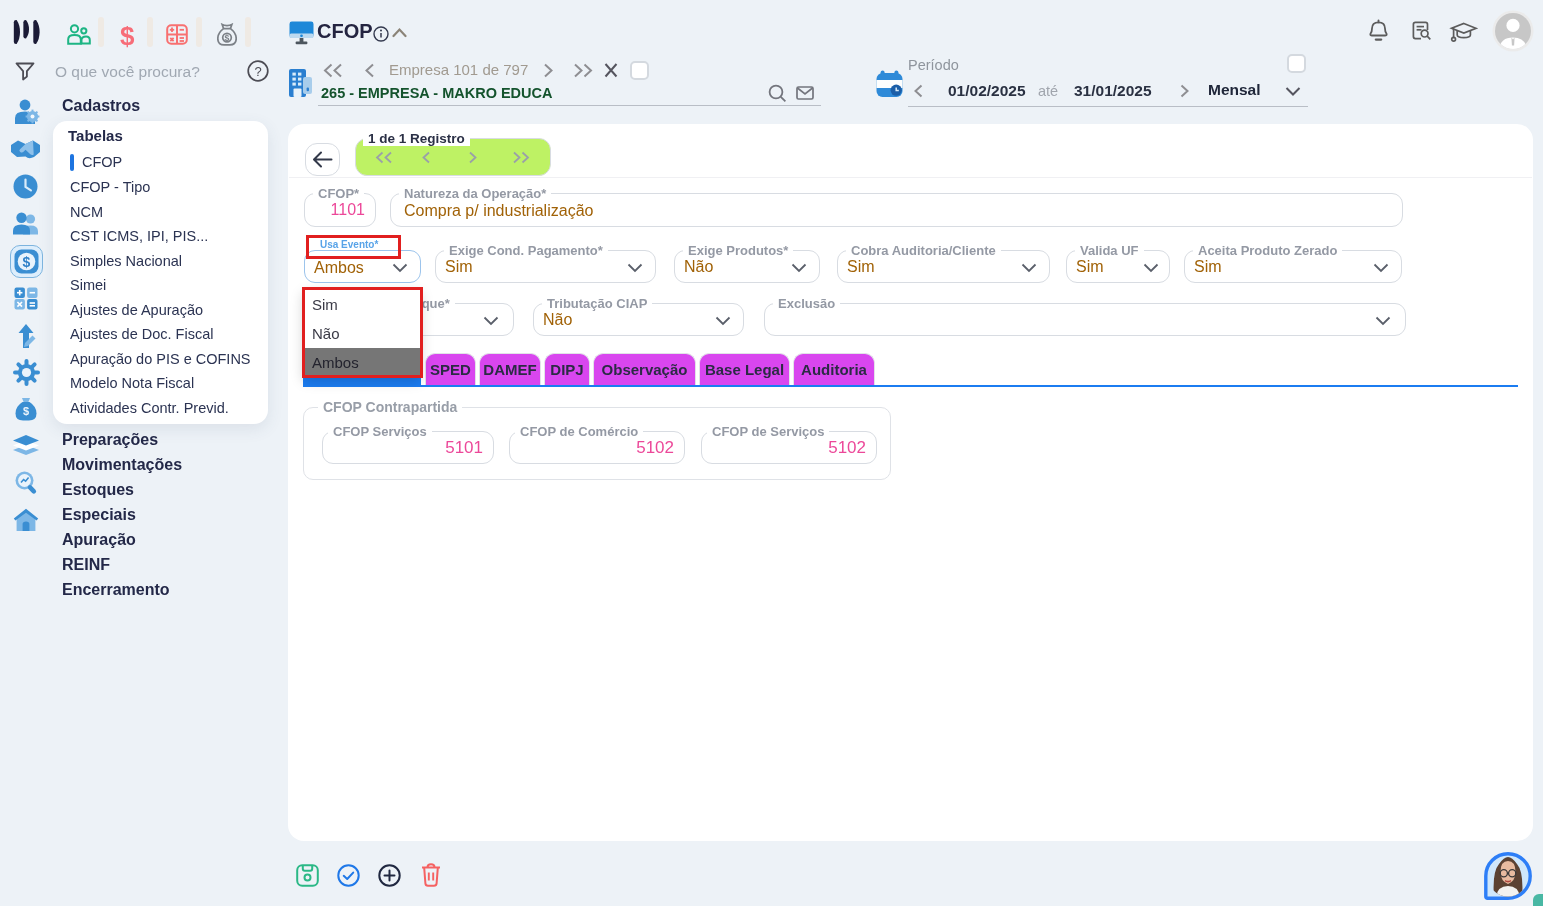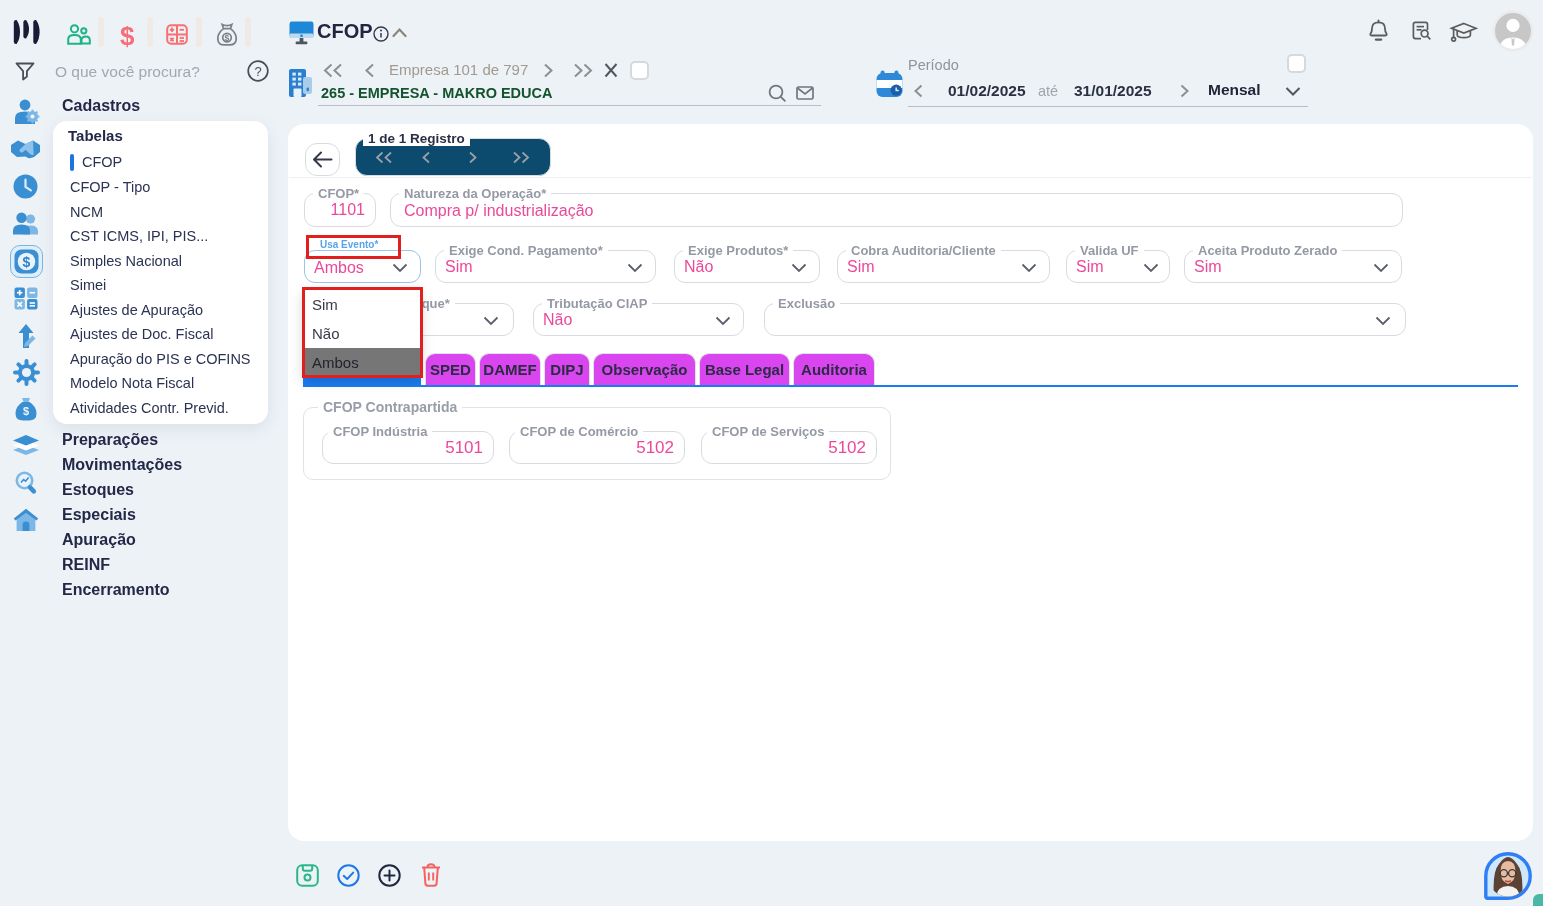--- a/index.html
+++ b/index.html
@@ -4,21 +4,21 @@
 <title>CFOP</title>
 <style>
 *{margin:0;padding:0;box-sizing:border-box}
 html,body{width:1543px;height:906px;overflow:hidden}
 body{font-family:"Liberation Sans",sans-serif;background:#edf2f7;position:relative;color:#262c44}
 .abs{position:absolute}
 .txt{position:absolute;white-space:nowrap}
 .card{position:absolute;background:#fff;border-radius:16px}
 .fld{position:absolute;border:1px solid #d8dce2;border-radius:11px;background:#fff}
 .fld .lbl{position:absolute;top:-8px;left:8px;background:#fff;padding:0 5px;font-size:13px;font-weight:bold;color:#9499a4;white-space:nowrap;line-height:15px}
-.fld .val{position:absolute;left:11px;top:8px;font-size:16px;color:#ec4899;white-space:nowrap}
+.fld .val{position:absolute;left:11px;top:8px;font-size:16px;color:#a16207;white-space:nowrap}
 .fld .valr{position:absolute;right:10px;top:7px;font-size:16px;color:#ec4899;white-space:nowrap}
 .chev{position:absolute;width:16px;height:10px}
 .menuB{position:absolute;font-size:16px;font-weight:bold;color:#232848;white-space:nowrap}
 .menuI{position:absolute;font-size:14.5px;color:#2b3352;white-space:nowrap}
 .tab{position:absolute;top:353px;height:32px;background:#d946ef;border:1px solid #e2e3e8;border-bottom:none;border-radius:10px 10px 0 0;font-size:15px;font-weight:bold;color:#2b2b44;text-align:center;line-height:31px}
 svg{display:block}
 </style>
 </head>
 <body>
 
@@ -323,21 +323,21 @@
 <div class="abs" style="left:908px;top:106px;width:400px;height:1px;background:#b9bec6"></div>
 <div class="abs" style="left:1287px;top:54px;width:19px;height:19px;border:2px solid #d4d9df;border-radius:5px;background:#fff"></div>
 
 <div class="card" style="left:288px;top:124px;width:1245px;height:717px"></div>
 <div class="abs" style="left:289px;top:177px;width:1243px;height:1px;background:#f0f0f3"></div>
 
 <div class="abs" style="left:305px;top:143px;width:35px;height:33px;border:1px solid #d8dce2;border-radius:12px;background:#fff"></div>
 <svg class="abs" style="left:312px;top:151px" width="21" height="17" viewBox="0 0 21 17">
   <path d="M9,1.5 L2,8.5 L9,15.5 M2.5,8.5 H19.5" fill="none" stroke="#33394a" stroke-width="2" stroke-linecap="round" stroke-linejoin="round"></path>
 </svg>
-<div class="abs" style="left:355px;top:138px;width:196px;height:38px;border:1px solid #d8dce2;border-radius:12px;background:#0c4a6e">
+<div class="abs" style="left:355px;top:138px;width:196px;height:38px;border:1px solid #d8dce2;border-radius:12px;background:#bef264">
   <div style="position:absolute;top:-8px;left:7px;background:#fff;padding:0 5px;font-size:13.5px;font-weight:bold;color:#2b3046;line-height:15px;white-space:nowrap">1 de 1 Registro</div>
 </div>
 <svg class="abs" style="left:374px;top:151px" width="20" height="13" viewBox="0 0 20 13">
     <path d="M8.5,1.5 L3,6.5 L8.5,11.5 M17,1.5 L11.5,6.5 L17,11.5" fill="none" stroke="#9aa0a8" stroke-width="1.8"></path>
   </svg>
 <svg class="abs" style="left:421px;top:151px" width="11" height="13" viewBox="0 0 11 13">
     <path d="M8,1.5 L2.5,6.5 L8,11.5" fill="none" stroke="#9aa0a8" stroke-width="1.8"></path>
   </svg>
 <svg class="abs" style="left:467px;top:151px" width="11" height="13" viewBox="0 0 11 13">
     <path d="M3,1.5 L8.5,6.5 L3,11.5" fill="none" stroke="#9aa0a8" stroke-width="1.8"></path>
@@ -435,21 +435,21 @@
   <div style="position:absolute;left:9px;top:36px;font-size:15px;color:#3a3a46">Não</div>
   <div style="position:absolute;left:0;top:59px;width:118px;height:29px;background:#767676"></div>
   <div style="position:absolute;left:9px;top:65px;font-size:15px;color:#23232e">Ambos</div>
 </div>
 <div class="abs" style="left:302px;top:287px;width:121px;height:91px;border:3.5px solid #e11f1f"></div>
 
 <div class="abs" style="left:303px;top:407px;width:588px;height:73px;border:1px solid #dfe2e7;border-radius:10px">
   <div style="position:absolute;top:-9px;left:14px;background:#fff;padding:0 5px;font-size:14px;font-weight:bold;color:#989ea8;white-space:nowrap">CFOP Contrapartida</div>
 </div>
 <div class="fld" style="left:322px;top:431px;width:172px;height:33px">
-  <span class="lbl" style="left:5px">CFOP Indústria</span>
+  <span class="lbl" style="left:5px">CFOP Serviços</span>
     <span class="valr" style="top:6px;font-size:17px">5101</span>
 </div>
 <div class="fld" style="left:509px;top:431px;width:176px;height:33px">
   <span class="lbl" style="left:5px">CFOP de Comércio</span>
     <span class="valr" style="top:6px;font-size:17px">5102</span>
 </div>
 <div class="fld" style="left:701px;top:431px;width:176px;height:33px">
   <span class="lbl" style="left:5px">CFOP de Serviços</span>
     <span class="valr" style="top:6px;font-size:17px">5102</span>
 </div>

